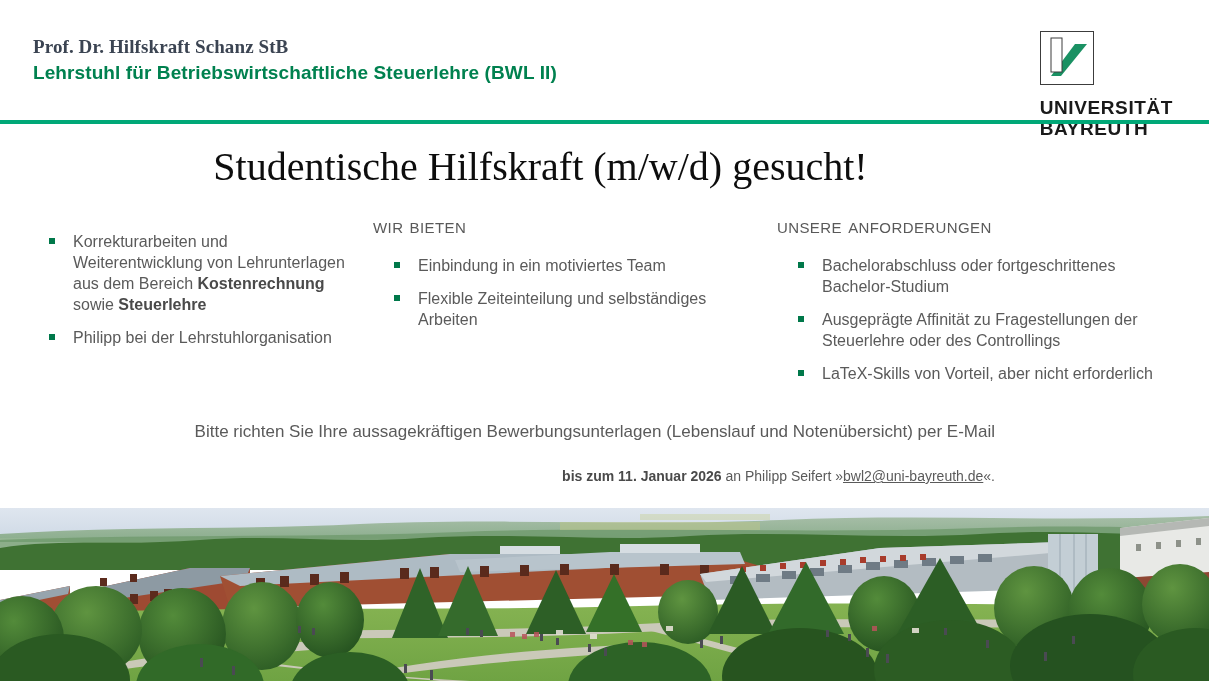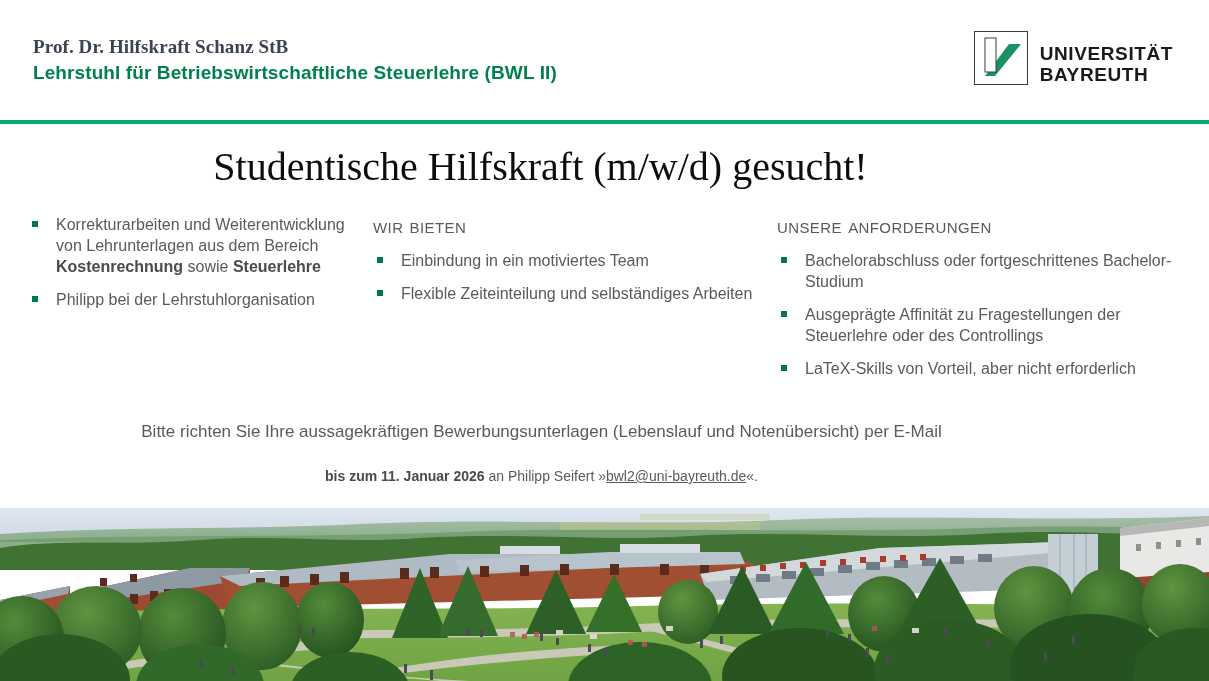--- a/index.html
+++ b/index.html
@@ -54,22 +54,23 @@
     height: 4px;
     background: #00a877;
   }
 
   
   .logo {
     position: absolute;
     right: 36px;
     top: 31px;
     display: flex;
-    align-items: flex-end;
+    align-items: flex-start;
     gap: 12px;
+    flex-direction: column;
   }
   .logo-mark {
     width: 54px;
     height: 54px;
     border: 1px solid #3c3c3c;
     position: relative;
     overflow: hidden;
     background: #ffffff;
     box-sizing: border-box;
   }
@@ -118,21 +119,21 @@
     text-transform: lowercase;
     color: #595959;
     font-weight: normal;
     letter-spacing: 0.4px;
     margin: 0 0 12px 0;
     line-height: 24px;
   }
 
   ul.bullets {
     list-style: none;
-    margin: 0;
+    margin: 17px;
     padding: 0;
   }
   ul.bullets li {
     position: relative;
     padding-left: 28px;
     margin-bottom: 12px;
     font-family: "Liberation Sans", sans-serif;
     font-size: 16px;
     line-height: 21px;
     color: #5a5a5a;
@@ -147,22 +148,21 @@
     background: #00784a;
   }
   .bold-inline { font-weight: bold; color: #4a4a4a; }
 
   
   .contact {
     position: absolute;
     left: 0;
     top: 420px;
     width: 995px;
-    text-align: center;
-    padding-left: 44px;
+    text-align: right;
   }
   .contact-line1 {
     font-family: "Liberation Sans", sans-serif;
     font-size: 17px;
     color: #5a5a5a;
     line-height: 24px;
   }
   .contact-line2 {
     font-family: "Liberation Sans", sans-serif;
     font-size: 14px;

